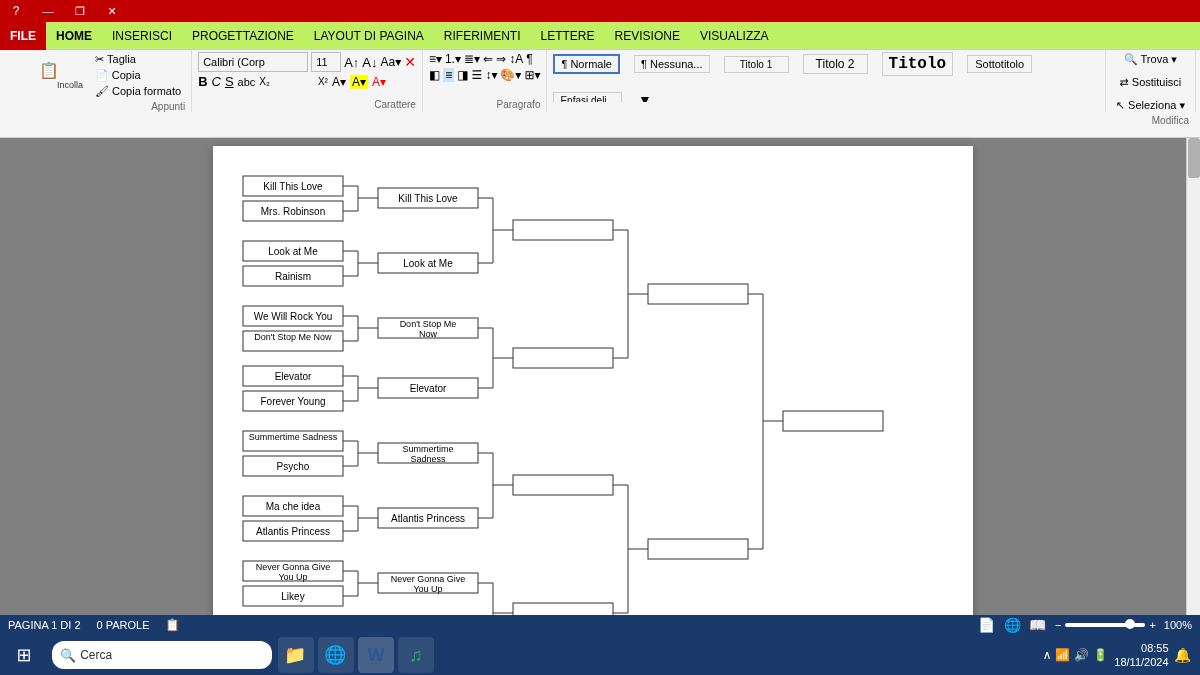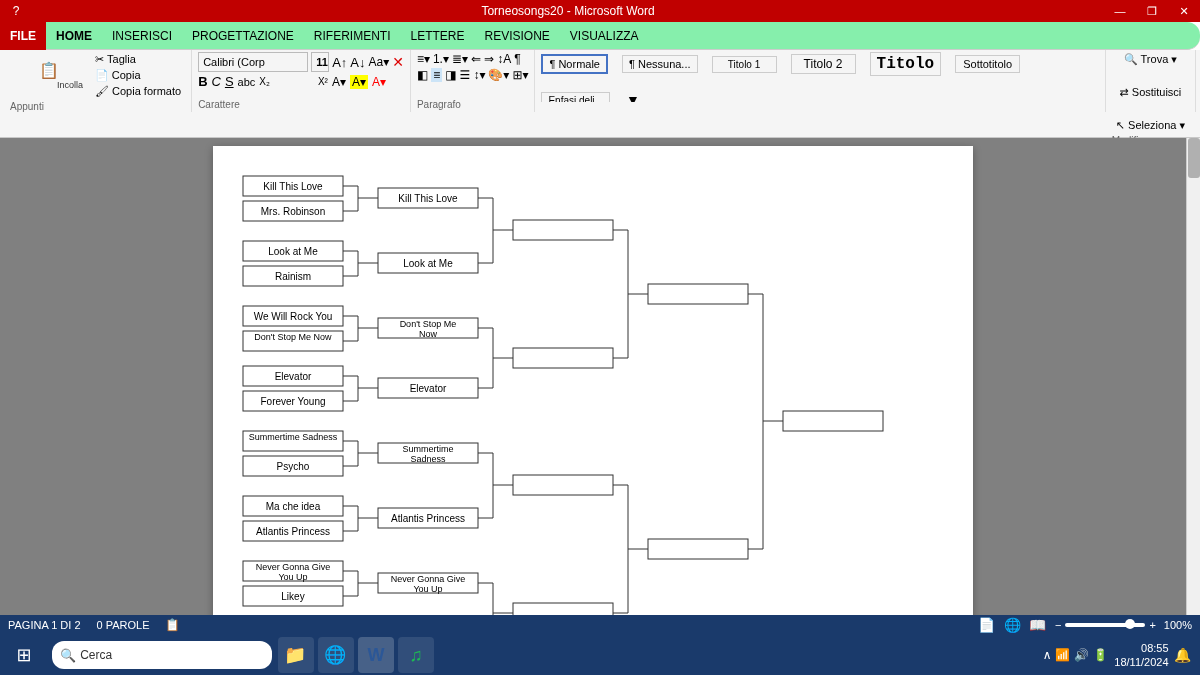--- a/index.html
+++ b/index.html
@@ -44,44 +44,43 @@
     }
     #titlebar .win-controls { display: flex; height: 22px; }
     #titlebar .win-btn {
       width: 32px; height: 22px; display: flex; align-items: center; justify-content: center;
       color: #fff; font-size: 11px; cursor: pointer;
     }
 
     
     #menubar {
       position: absolute; top: 22px; left: 0; width: 1200px; height: 28px;
-      background: #86efac; display: flex; align-items: center;
+      background: #bef264; display: flex; align-items: center;
       border-bottom: 1px solid #ccc;
-      border-radius: 13px;
     }
     #menubar .menu-item {
       padding: 4px 10px; font-size: 12px; color: #000; cursor: pointer;
       height: 28px; display: flex; align-items: center;
     }
     #menubar .menu-item.active { background: #cce4f7; }
 
     
     #ribbon {
       position: absolute; top: 50px; left: 0; width: 1200px; height: 88px;
       background: #f5f5f5; border-bottom: 1px solid #c8c8c8;
     }
     #ribbon-content {
       height: 62px; display: flex; align-items: stretch; padding: 0 4px;
     }
     .ribbon-group {
       display: flex; flex-direction: column; border-right: 1px solid #ddd;
       padding: 2px 6px; min-width: 60px;
     }
     .ribbon-group-content { display: flex; align-items: center; flex: 1; gap: 2px; }
-    .ribbon-group-label { font-size: 10px; color: #666; text-align: left; padding-top: 2px; }
+    .ribbon-group-label { font-size: 10px; color: #666; text-align: right; padding-top: 2px; }
     .ribbon-btn {
       display: flex; flex-direction: column; align-items: center; justify-content: center;
       padding: 2px 6px; cursor: pointer; border-radius: 2px; font-size: 11px; min-width: 30px;
     }
     .ribbon-btn .btn-icon { font-size: 16px; }
     .ribbon-btn .btn-label { font-size: 9px; color: #333; padding-left: 41px; }
     .ribbon-small-btn {
       font-size: 11px; cursor: pointer; padding: 1px 4px; border-radius: 2px; white-space: nowrap;
     }
     .style-item {
@@ -129,33 +128,33 @@
       padding: 20px 20px;
       position: relative;
     }
 
   </style>
 </head>
 <body>
 
 <div id="titlebar">
   <div style="width:32px;height:22px;display:flex;align-items:center;justify-content:center;color:#fff;font-size:12px;">?</div>
-  <div class="title-text">Torneosongs20 - Microsoft Word</div>
   <div class="win-controls">
     <div class="win-btn">—</div>
     <div class="win-btn">❐</div>
     <div class="win-btn close">✕</div>
   </div>
 </div>
 
 <div id="menubar">
   <div class="menu-item active" style="background:#c00000;color:#fff;font-weight:bold;">FILE</div>
   <div class="menu-item" style="font-weight:bold;">HOME</div>
   <div class="menu-item">INSERISCI</div>
   <div class="menu-item">PROGETTAZIONE</div>
+  <div class="menu-item">LAYOUT DI PAGINA</div>
   <div class="menu-item">RIFERIMENTI</div>
   <div class="menu-item">LETTERE</div>
   <div class="menu-item">REVISIONE</div>
   <div class="menu-item">VISUALIZZA</div>
 </div>
 
 <div id="ribbon">
   <div id="ribbon-content">
 
     <div class="ribbon-group">
@@ -170,21 +169,21 @@
           <div class="ribbon-small-btn">🖌 Copia formato</div>
         </div>
       </div>
       <div class="ribbon-group-label">Appunti</div>
     </div>
 
     <div class="ribbon-group">
       <div class="ribbon-group-content" style="flex-direction:column;align-items:flex-start;gap:2px;">
         <div style="display:flex;gap:3px;align-items:center;">
           <div style="border:1px solid #bbb;padding:1px 4px;font-size:11px;height:20px;display:flex;align-items:center;width:110px;">Calibri (Corp</div>
-          <div style="border:1px solid #bbb;padding:1px 4px;font-size:11px;height:20px;display:flex;align-items:center;width:18px;font-weight:bold;">11</div>
+          <div style="border:1px solid #bbb;padding:1px 4px;font-size:11px;height:20px;display:flex;align-items:center;width:30px;">11</div>
           <div style="font-size:13px;cursor:pointer;">A↑</div>
           <div style="font-size:13px;cursor:pointer;">A↓</div>
           <div style="font-size:12px;cursor:pointer;">Aa▾</div>
           <div style="font-size:14px;cursor:pointer;color:#d00;">✕</div>
         </div>
         <div style="display:flex;gap:4px;align-items:center;">
           <div style="font-weight:bold;font-size:13px;cursor:pointer;">B</div>
           <div style="font-style:italic;font-size:13px;cursor:pointer;">C</div>
           <div style="text-decoration:underline;font-size:13px;cursor:pointer;">S</div>
           <div style="font-size:11px;cursor:pointer;">abc</div>
@@ -229,21 +228,21 @@
         <div class="style-item" style="font-size:10px;">Titolo 1</div>
         <div class="style-item" style="font-size:12px;">Titolo 2</div>
         <div class="style-item" style="font-size:16px;font-weight:bold;font-family:Liberation Mono, monospace;">Titolo</div>
         <div class="style-item" style="font-size:11px;">Sottotitolo</div>
         <div class="style-item" style="font-size:10px;">Enfasi deli...</div>
         <div style="font-size:14px;cursor:pointer;padding:2px;">▼</div>
       </div>
     </div>
 
     <div class="ribbon-group">
-      <div class="ribbon-group-content" style="flex-direction:column;gap:18px;">
+      <div class="ribbon-group-content" style="flex-direction:column;gap:8px;">
         <div class="ribbon-small-btn">🔍 Trova ▾</div>
         <div class="ribbon-small-btn">⇄ Sostituisci</div>
         <div class="ribbon-small-btn">↖ Seleziona ▾</div>
       </div>
       <div class="ribbon-group-label">Modifica</div>
     </div>
   </div>
 </div>
 
 <div id="doc-area">

